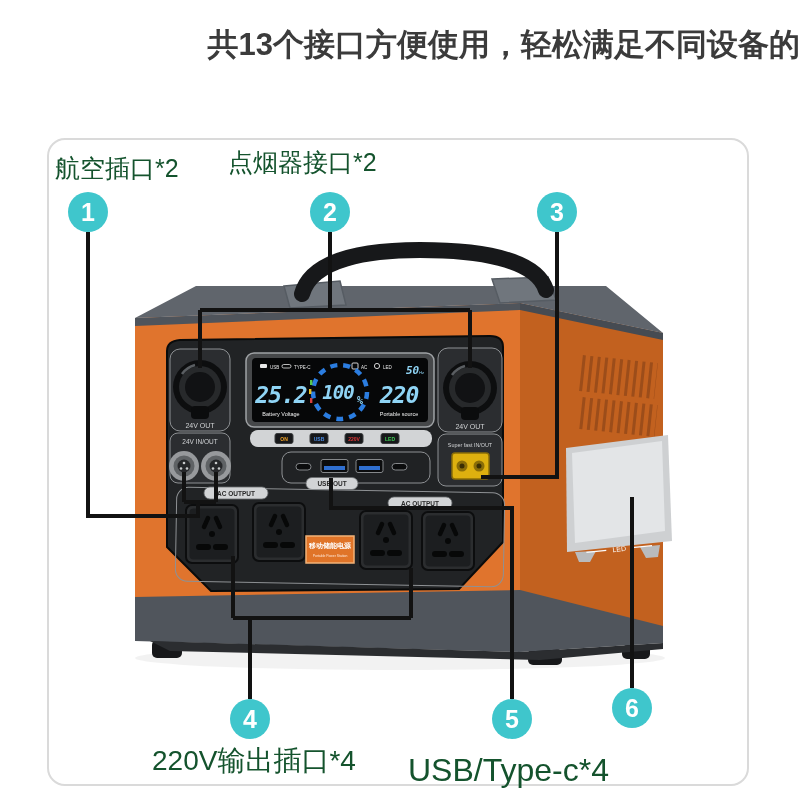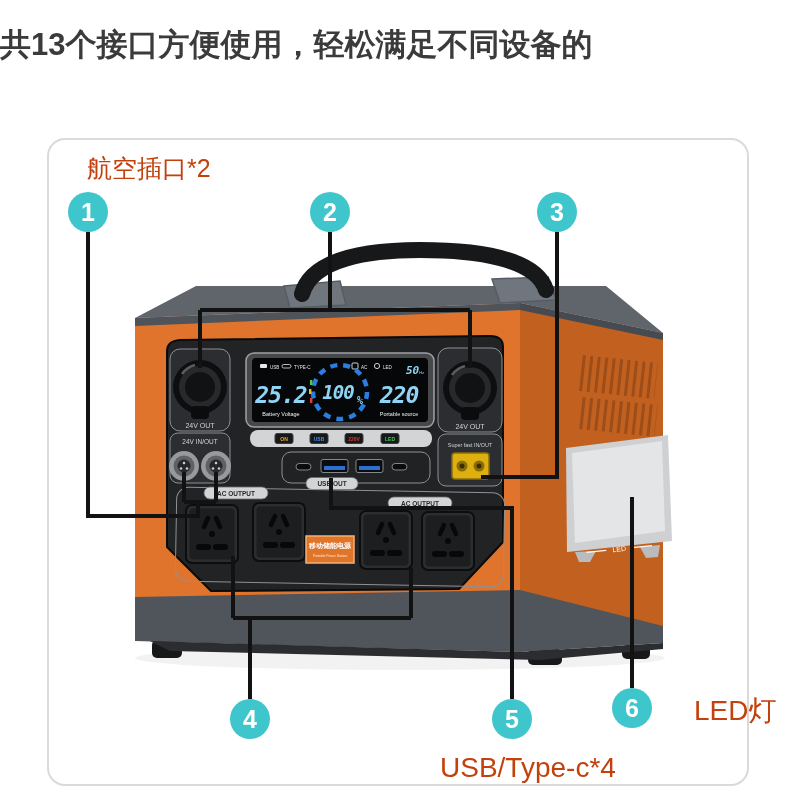--- a/index.html
+++ b/index.html
@@ -1,31 +1,31 @@
 <!DOCTYPE html>
 <html><head>
 <meta charset="utf-8">
 <style>
   html,body{margin:0;padding:0;background:#ffffff;}
   body{width:800px;height:800px;font-family:"Liberation Sans","DejaVu Sans",sans-serif;}
   .stage{position:relative;width:800px;height:800px;overflow:hidden;background:#fff;}
-  .title{position:absolute;top:24px;left:0;width:800px;text-align:left;
+  .title{position:absolute;top:24px;left:0;width:800px;text-align:right;
          font-size:31px;font-weight:bold;color:#3b3b3b;line-height:41px;}
   .frame{position:absolute;left:47px;top:138px;width:702px;height:648px;
          border:2px solid #dadada;border-radius:18px;box-sizing:border-box;}
   .dev-svg{position:absolute;left:0;top:0;width:800px;height:800px;}
   .callout-circle{position:absolute;width:40px;height:40px;border-radius:50%;
          background:#3fc6cc;color:#fff;font-size:25px;font-weight:bold;
          display:flex;align-items:center;justify-content:center;z-index:6;}
-  .callout-label{position:absolute;font-size:25px;color:#c2410c;white-space:nowrap;z-index:6;margin-left:32px;}
+  .callout-label{position:absolute;font-size:25px;color:#14532d;white-space:nowrap;z-index:6;}
   #c1{left:68px;top:192px}  #c2{left:310px;top:192px} #c3{left:537px;top:192px}
   #c4{left:230px;top:699px} #c5{left:492px;top:699px} #c6{left:612px;top:688px}
   #l1{left:55px;top:152px}  #l2{left:228px;top:146px} #l3{left:457px;top:158px}
   #l4{left:152px;top:742px;font-size:28px}
-  #l5{left:408px;top:752px;font-size:28px}
+  #l5{left:408px;top:752px;font-size:32px}
   #l6{left:662px;top:692px;font-size:28px}
   svg text{font-family:"Liberation Sans",sans-serif;}
   .lcd{font-family:"DejaVu Sans Mono",monospace;font-style:italic;font-weight:bold;fill:#8fd4f5;}
   .ptxt{fill:#d0d2d4;}
   .pill-txt{fill:#2a2a2a;font-weight:bold;}
 </style>
 </head>
 <body>
 
 <div class="stage">
@@ -226,15 +226,16 @@
   </svg>
 
   <div class="callout-circle" id="c1">1</div>
   <div class="callout-circle" id="c2">2</div>
   <div class="callout-circle" id="c3">3</div>
   <div class="callout-circle" id="c4">4</div>
   <div class="callout-circle" id="c5">5</div>
   <div class="callout-circle" id="c6">6</div>
 
   <div class="callout-label" id="l1">航空插口*2</div>
+  <div class="callout-label" id="l2">点烟器接口*2</div>
+  <div class="callout-label" id="l4">220V输出插口*4</div>
   <div class="callout-label" id="l5">USB/Type-c*4</div>
-  <div class="callout-label" id="l6">LED灯</div>
 </div>
 
 </body></html>

